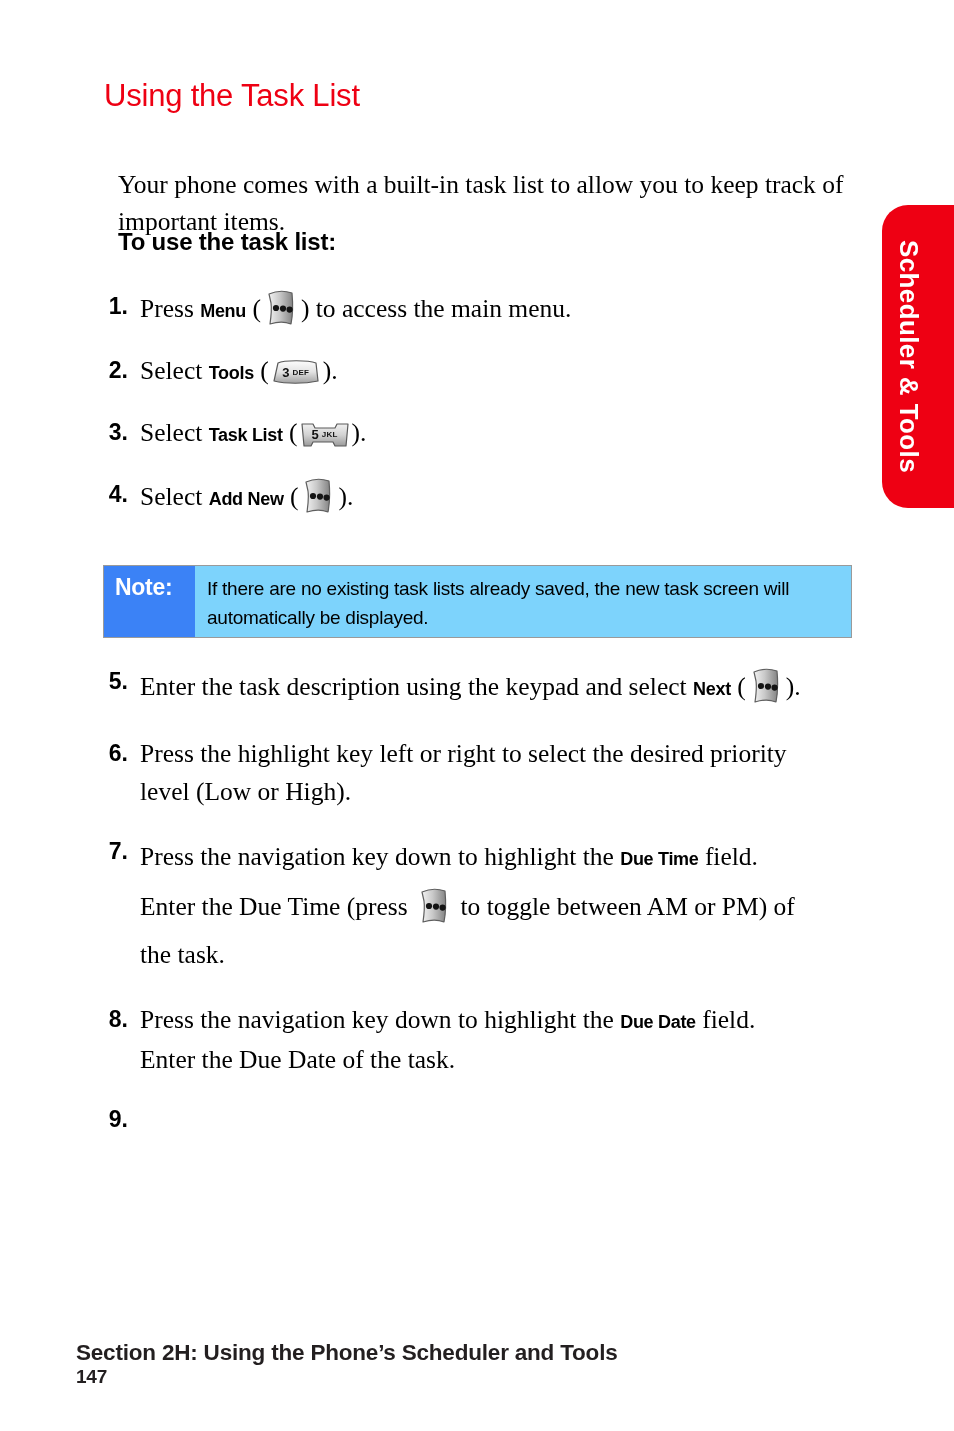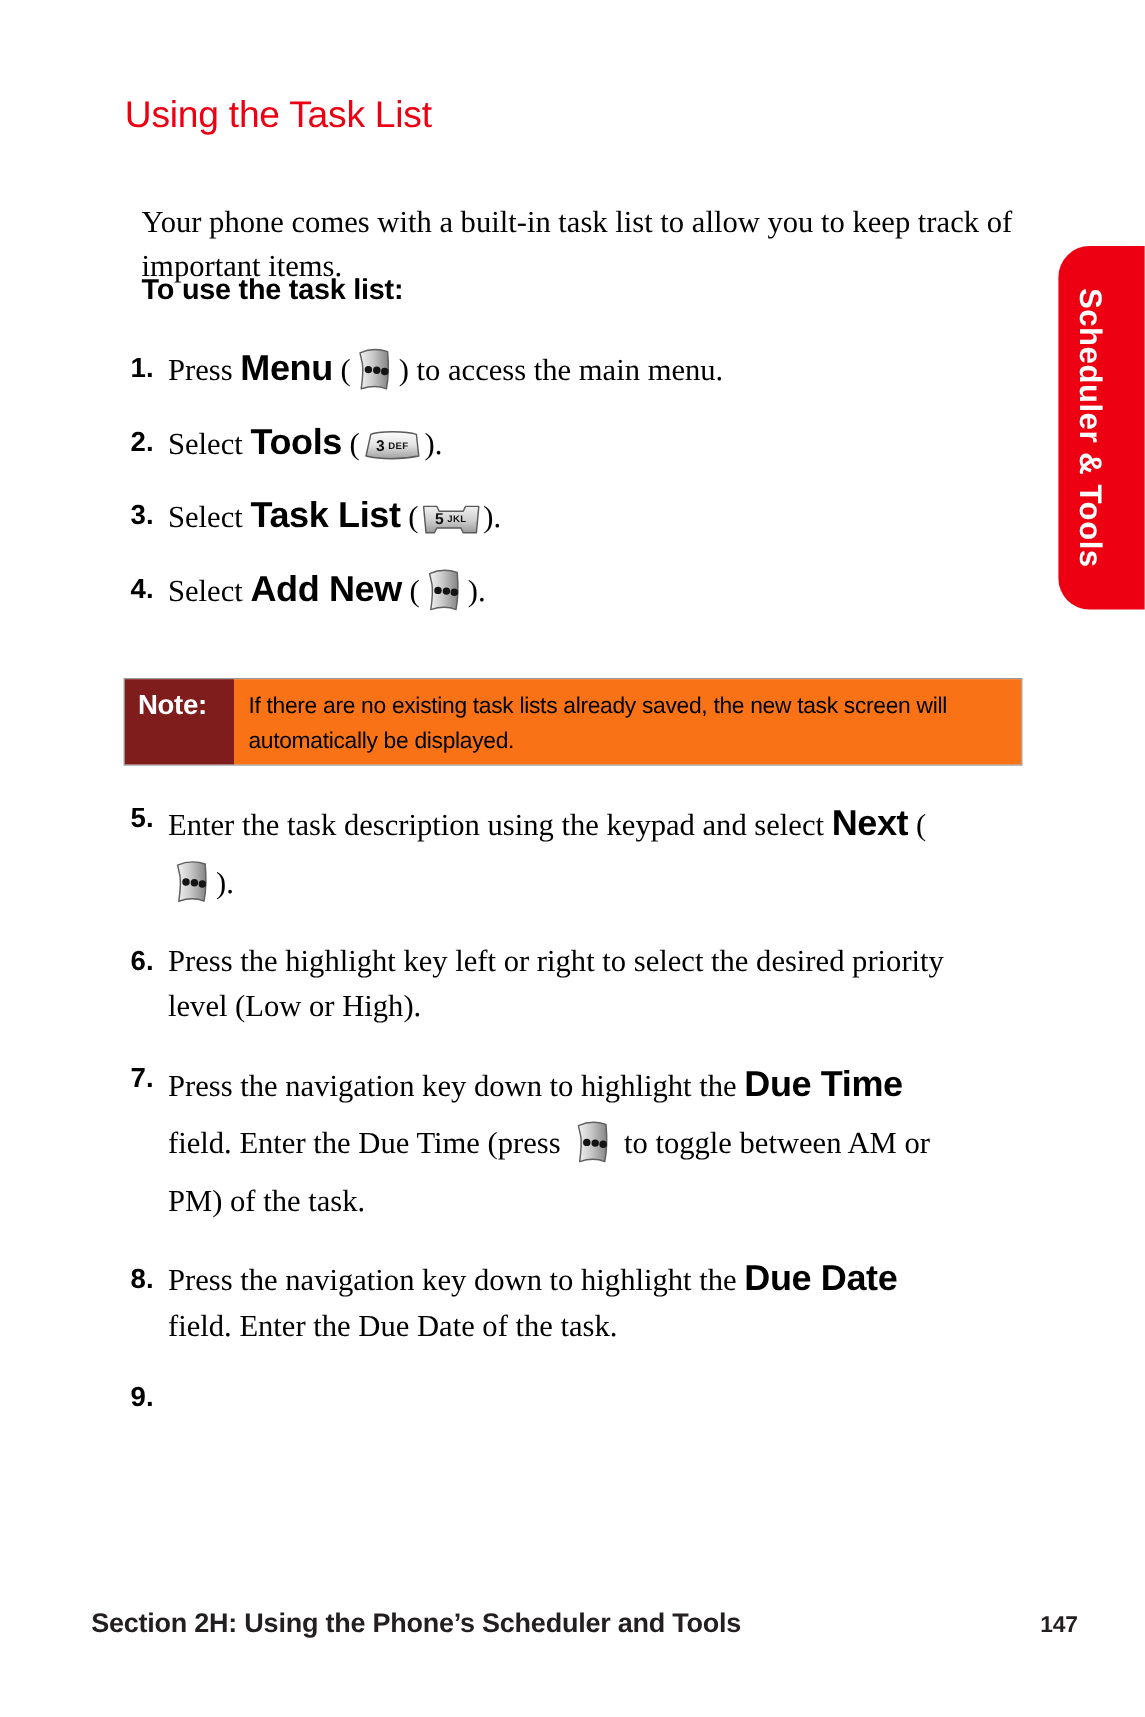--- a/index.html
+++ b/index.html
@@ -108,21 +108,21 @@
     flex: 1 1 auto;
     max-width: 665px;
     font-size: 25.5px;
     line-height: 48px;
     color: #000000;
   }
   .step-body.tight { line-height: 38px; }
   .step-body b, .bold-sans {
     font-family: "Liberation Sans", "DejaVu Sans", sans-serif;
     font-weight: bold;
-    font-size: 30px;
+    font-size: 18px;
     letter-spacing: -0.3px;
   }
 
   
   .softkey {
     display: inline-block;
     vertical-align: -11px;
     width: 38px;
     height: 40px;
     position: relative;
@@ -160,32 +160,32 @@
     top: 565px;
     width: 749px;
     height: 73px;
     box-sizing: border-box;
     border: 1px solid #9a9a9a;
     display: flex;
     background: #ececec;
   }
   .note-label {
     flex: 0 0 91px;
-    background: #7f1d1d;
+    background: #3b82f6;
     color: #ffffff;
     font-family: "Liberation Sans", "DejaVu Sans", sans-serif;
     font-weight: bold;
     font-size: 23px;
     padding: 8px 0 0 11px;
     box-sizing: border-box;
     letter-spacing: -0.3px;
   }
   .note-body {
     flex: 1 1 auto;
-    background: #f97316;
+    background: #7dd3fc;
     color: #000000;
     font-family: "Liberation Sans", "DejaVu Sans", sans-serif;
     font-size: 19px;
     line-height: 29px;
     padding: 8px 4px 0 12px;
     box-sizing: border-box;
     letter-spacing: -0.25px;
   }
 
   
@@ -195,20 +195,21 @@
     top: 1340px;
     width: 822px;
     display: flex;
     justify-content: space-between;
     align-items: baseline;
     font-family: "Liberation Sans", "DejaVu Sans", sans-serif;
     font-weight: bold;
     font-size: 22.5px;
     color: #231f20;
     letter-spacing: -0.2px;
+    flex-direction: column;
   }
   .footer-page { font-size: 19px; }
 </style>
 </head>
 <body>
 
 <div class="page">
 
   <div class="side-tab">
     <div class="side-tab-label">Scheduler &amp; Tools</div>

